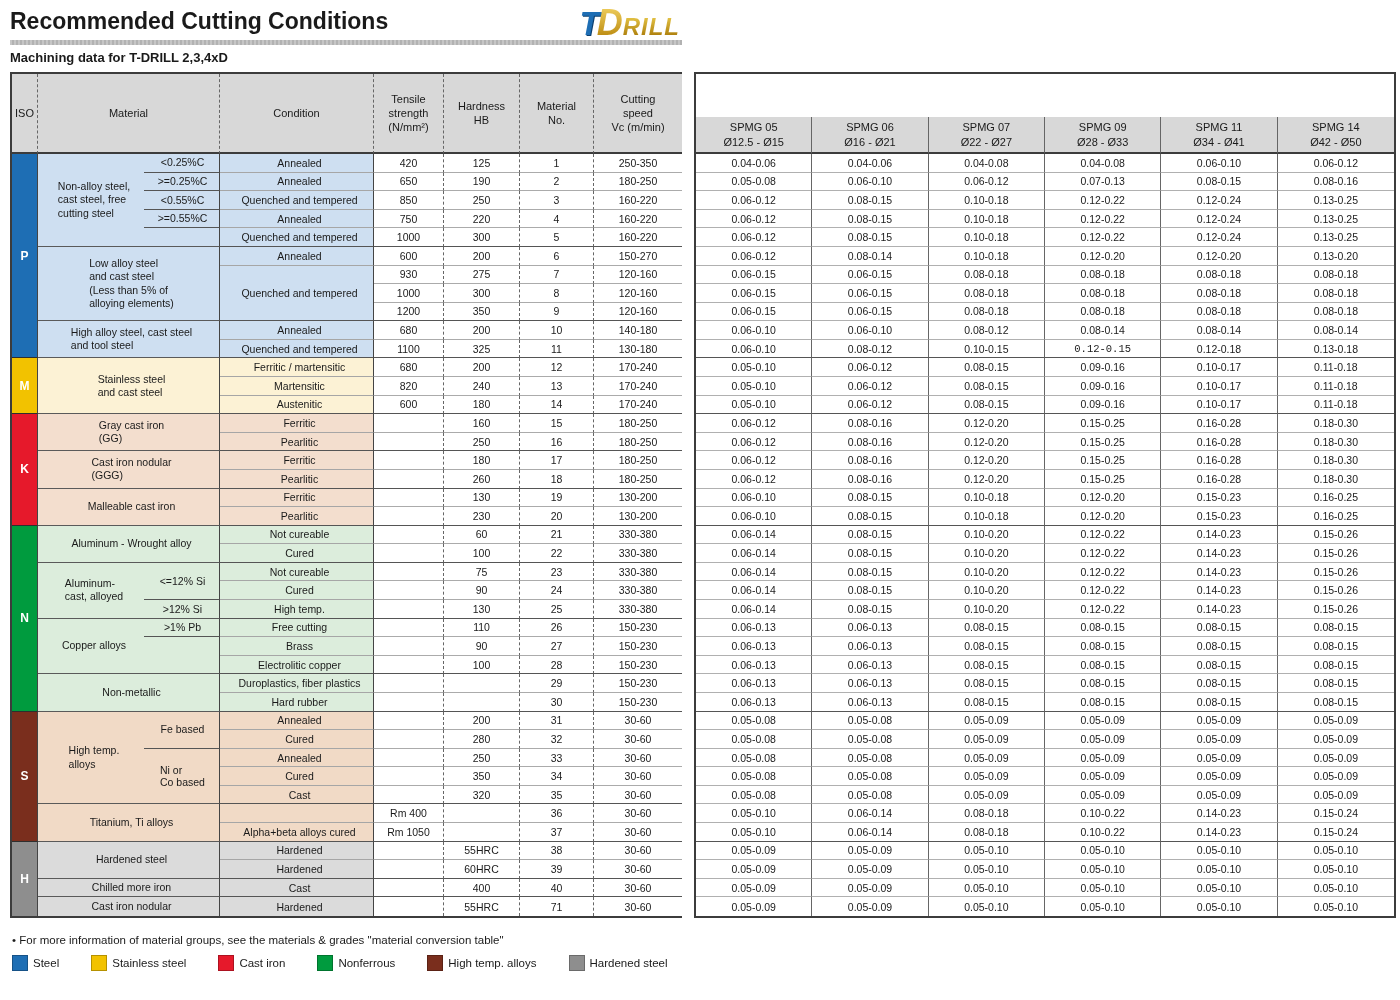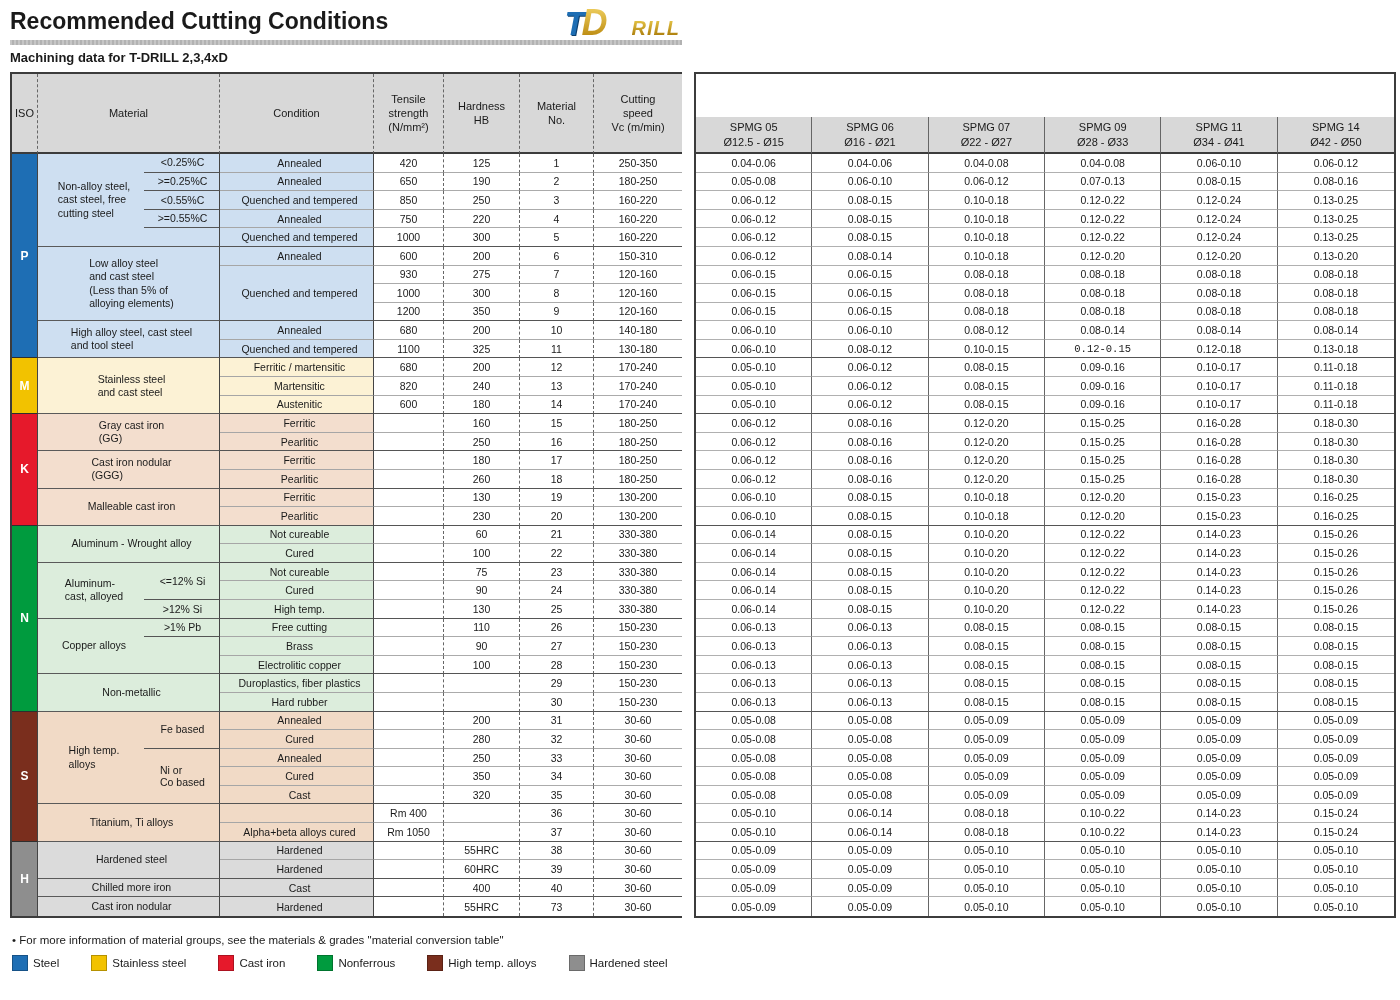--- a/index.html
+++ b/index.html
@@ -7,21 +7,21 @@
   .page { position:relative; width:1400px; height:1000px; background:#fff; overflow:hidden; }
 
   .title { position:absolute; top:8px; left:10px; font-size:23px; font-weight:bold; letter-spacing:0; }
   .title-rule { position:absolute; top:40px; left:10px; width:672px; height:5px;
     background:repeating-linear-gradient(90deg,#c6c6c6 0 2px,#b2b2b2 2px 4px); }
   .subtitle { position:absolute; top:50px; left:10px; font-size:13px; font-weight:bold; }
 
   .logo { position:absolute; top:2px; left:425px; width:255px; text-align:right; font-style:italic; font-weight:900; white-space:nowrap; }
   .logo-t { color:#1E6EB4; font-size:33px; margin-right:-3px; text-shadow:1px 1px 0 #0d3f6e; }
   .logo-d { font-size:36px; background:linear-gradient(180deg,#f0d060 10%,#b8860b 90%); -webkit-background-clip:text; background-clip:text; color:transparent; }
-  .logo-rill { font-size:20px; background:linear-gradient(180deg,#e8c84a 10%,#a97a08 90%); -webkit-background-clip:text; background-clip:text; color:transparent; letter-spacing:1px;margin-left:24px; }
+  .logo-rill { font-size:24px; background:linear-gradient(180deg,#e8c84a 10%,#a97a08 90%); -webkit-background-clip:text; background-clip:text; color:transparent; letter-spacing:1px; }
 
   .ltable, .rtable { position:absolute; top:72px; height:846px; display:grid; border:2px solid #3c3c3c; background:#fff; }
   .ltable { left:10px;  width:672px; grid-template-columns:26px 106px 76px 154px 70px 76px 74px 88px; grid-template-rows:80px repeat(41,1fr); }
   .rtable { left:694px; width:702px; grid-template-columns:repeat(6,1fr); grid-template-rows:43px 37px repeat(41,1fr); }
 
   .ltable > div, .rtable > div { display:flex; align-items:center; justify-content:center; overflow:hidden; }
 
   .hcell { background:#D8D8D8; border-right:1px dashed #666; border-bottom:2px solid #3c3c3c; text-align:center; font-size:11px; line-height:1.3; }
   .pre { white-space:pre-line; }
   .nbr { border-right:none !important; }
@@ -175,21 +175,21 @@
       <div class="num-cell" style="grid-area: 5 / 6 / 6 / 7;">220</div>
       <div class="num-cell" style="grid-area: 5 / 7 / 6 / 8;">4</div>
       <div class="num-cell nbr" style="grid-area: 5 / 8 / 6 / 9;">160-220</div>
       <div class="num-cell hb" style="grid-area: 6 / 5 / 7 / 6;">1000</div>
       <div class="num-cell hb" style="grid-area: 6 / 6 / 7 / 7;">300</div>
       <div class="num-cell hb" style="grid-area: 6 / 7 / 7 / 8;">5</div>
       <div class="num-cell nbr hb" style="grid-area: 6 / 8 / 7 / 9;">160-220</div>
       <div class="num-cell" style="grid-area: 7 / 5 / 8 / 6;">600</div>
       <div class="num-cell" style="grid-area: 7 / 6 / 8 / 7;">200</div>
       <div class="num-cell" style="grid-area: 7 / 7 / 8 / 8;">6</div>
-      <div class="num-cell nbr" style="grid-area: 7 / 8 / 8 / 9;">150-310</div>
+      <div class="num-cell nbr" style="grid-area: 7 / 8 / 8 / 9;">150-270</div>
       <div class="num-cell" style="grid-area: 8 / 5 / 9 / 6;">930</div>
       <div class="num-cell" style="grid-area: 8 / 6 / 9 / 7;">275</div>
       <div class="num-cell" style="grid-area: 8 / 7 / 9 / 8;">7</div>
       <div class="num-cell nbr" style="grid-area: 8 / 8 / 9 / 9;">120-160</div>
       <div class="num-cell" style="grid-area: 9 / 5 / 10 / 6;">1000</div>
       <div class="num-cell" style="grid-area: 9 / 6 / 10 / 7;">300</div>
       <div class="num-cell" style="grid-area: 9 / 7 / 10 / 8;">8</div>
       <div class="num-cell nbr" style="grid-area: 9 / 8 / 10 / 9;">120-160</div>
       <div class="num-cell hb" style="grid-area: 10 / 5 / 11 / 6;">1200</div>
       <div class="num-cell hb" style="grid-area: 10 / 6 / 11 / 7;">350</div>
@@ -314,21 +314,21 @@
       <div class="num-cell hb" style="grid-area: 40 / 5 / 41 / 6;"></div>
       <div class="num-cell hb" style="grid-area: 40 / 6 / 41 / 7;">60HRC</div>
       <div class="num-cell hb" style="grid-area: 40 / 7 / 41 / 8;">39</div>
       <div class="num-cell nbr hb" style="grid-area: 40 / 8 / 41 / 9;">30-60</div>
       <div class="num-cell hb" style="grid-area: 41 / 5 / 42 / 6;"></div>
       <div class="num-cell hb" style="grid-area: 41 / 6 / 42 / 7;">400</div>
       <div class="num-cell hb" style="grid-area: 41 / 7 / 42 / 8;">40</div>
       <div class="num-cell nbr hb" style="grid-area: 41 / 8 / 42 / 9;">30-60</div>
       <div class="num-cell hb nbb" style="grid-area: 42 / 5 / 43 / 6;"></div>
       <div class="num-cell hb nbb" style="grid-area: 42 / 6 / 43 / 7;">55HRC</div>
-      <div class="num-cell hb nbb" style="grid-area: 42 / 7 / 43 / 8;">73</div>
+      <div class="num-cell hb nbb" style="grid-area: 42 / 7 / 43 / 8;">71</div>
       <div class="num-cell nbr hb nbb" style="grid-area: 42 / 8 / 43 / 9;">30-60</div>
     </div>
 
   <div id="right-table" class="rtable">
   <div class="rh-cell" style="grid-area: 2 / 1 / 3 / 2;">
         <div>SPMG 05</div>
         <div>Ø12.5 - Ø15</div>
       </div>
       <div class="rh-cell" style="grid-area: 2 / 2 / 3 / 3;">
         <div>SPMG 06</div>

